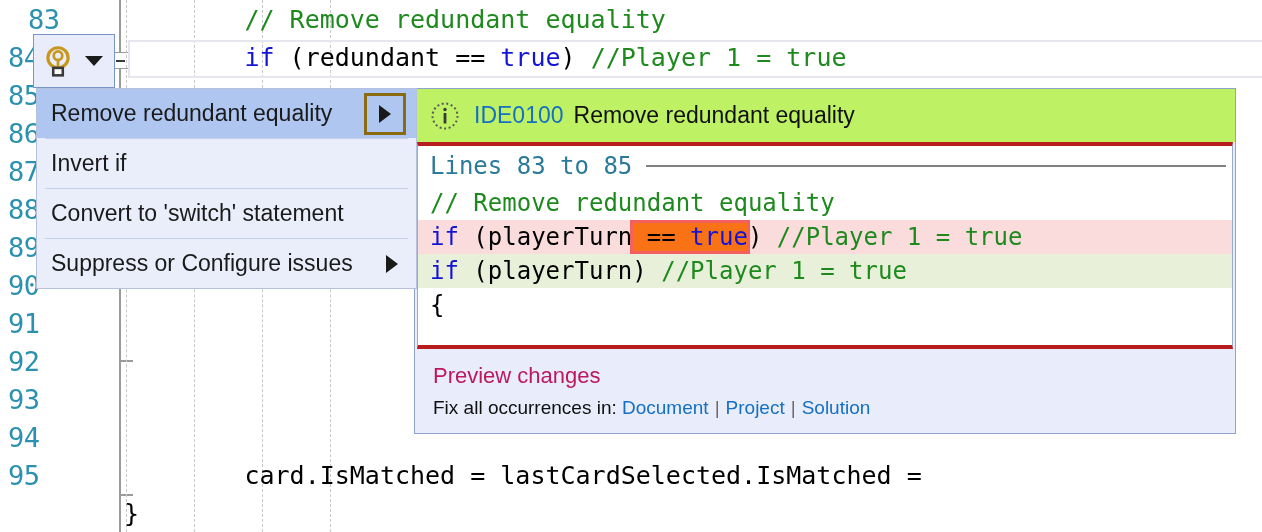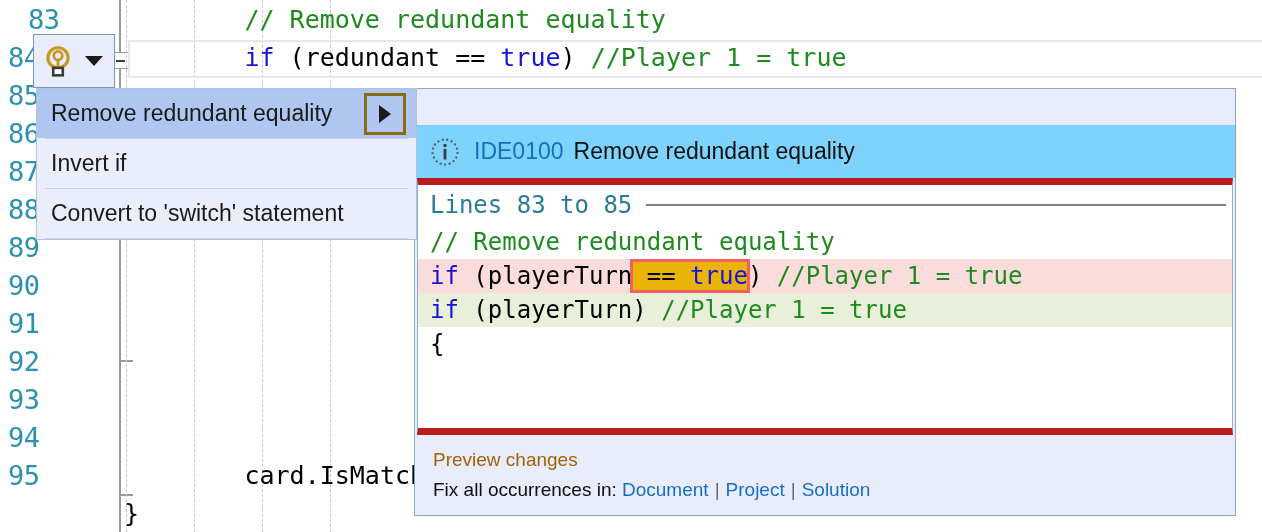--- a/index.html
+++ b/index.html
@@ -215,44 +215,43 @@
     z-index: 35;
     background: #e8ecfb;
     border: 1px solid #8ea4cc;
     box-sizing: border-box;
   }
   #preview-header {
     display: flex;
     align-items: center;
     height: 53px;
     padding-left: 15px;
-    background: #7dd3fc;
-    box-sizing: border-box;
-    margin-top: 36px;
+    background: #bef264;
+    box-sizing: border-box;
   }
   #info-icon { width: 30px; height: 30px; flex: none; }
   #diag-id {
     margin-left: 14px;
     font-size: 23px;
     color: #1570c4;
   }
   #diag-title {
     margin-left: 10px;
     font-size: 23px;
     color: #101010;
   }
 
   #preview-code {
     background: #ffffff;
-    border: 7px solid #b91c1c;
+    border: 4px solid #b91c1c;
     border-left: 1px solid #9aaccd;
     border-right: 1px solid #9aaccd;
     margin: 0 2px;
     box-sizing: border-box;
-    height: 257px;
+    height: 207px;
     position: relative;
     overflow: hidden;
   }
   #lines-header {
     display: flex;
     align-items: center;
     height: 40px;
     padding: 0 0 0 12px;
   }
   #lines-header-text {
@@ -275,35 +274,35 @@
     line-height: 34px;
     height: 34px;
     white-space: pre;
     padding-left: 12px;
     color: #000000;
     box-sizing: border-box;
   }
   .pv-line.removed { background: #fbdcdc; }
   .pv-line.added   { background: #e9f0da; }
   .diff-box {
-    background: #eab308;
+    background: #f97316;
     outline: 3px solid #f4605f;
     outline-offset: -1px;
     padding: 1px 0;
   }
 
   #preview-footer {
     background: #e8ecfb;
     padding: 14px 0 14px 18px;
     box-sizing: border-box;
   }
   #preview-changes-link {
     display: inline-block;
-    font-size: 19px;
-    color: #a16207;
+    font-size: 22px;
+    color: #be185d;
     cursor: pointer;
   }
   #fixall-row {
     margin-top: 8px;
     font-size: 19px;
     color: #101010;
     white-space: nowrap;
   }
   #fixall-row .lnk {
     color: #1570c4;
@@ -372,20 +371,24 @@
     </div>
     <div class="qa-sep"></div>
     <div class="qa-item">
       <span class="qa-label">Invert if</span>
     </div>
     <div class="qa-sep"></div>
     <div class="qa-item">
       <span class="qa-label">Convert to 'switch' statement</span>
     </div>
     <div class="qa-sep"></div>
+    <div class="qa-item">
+      <span class="qa-label">Suppress or Configure issues</span>
+      <span class="qa-arrow-plain"></span>
+    </div>
   </div>
 
 <div id="preview-panel">
 
   <div id="preview-header">
     <svg id="info-icon" viewBox="0 0 30 30">
       <circle cx="15" cy="15" r="12.5" fill="none" stroke="#5a5a5a" stroke-width="2" stroke-dasharray="2 2.6"></circle>
       <circle cx="15" cy="8.5" r="1.7" fill="#3a3a3a"></circle>
       <rect x="13.6" y="12" width="2.8" height="10.5" fill="#3a3a3a"></rect>
     </svg>

